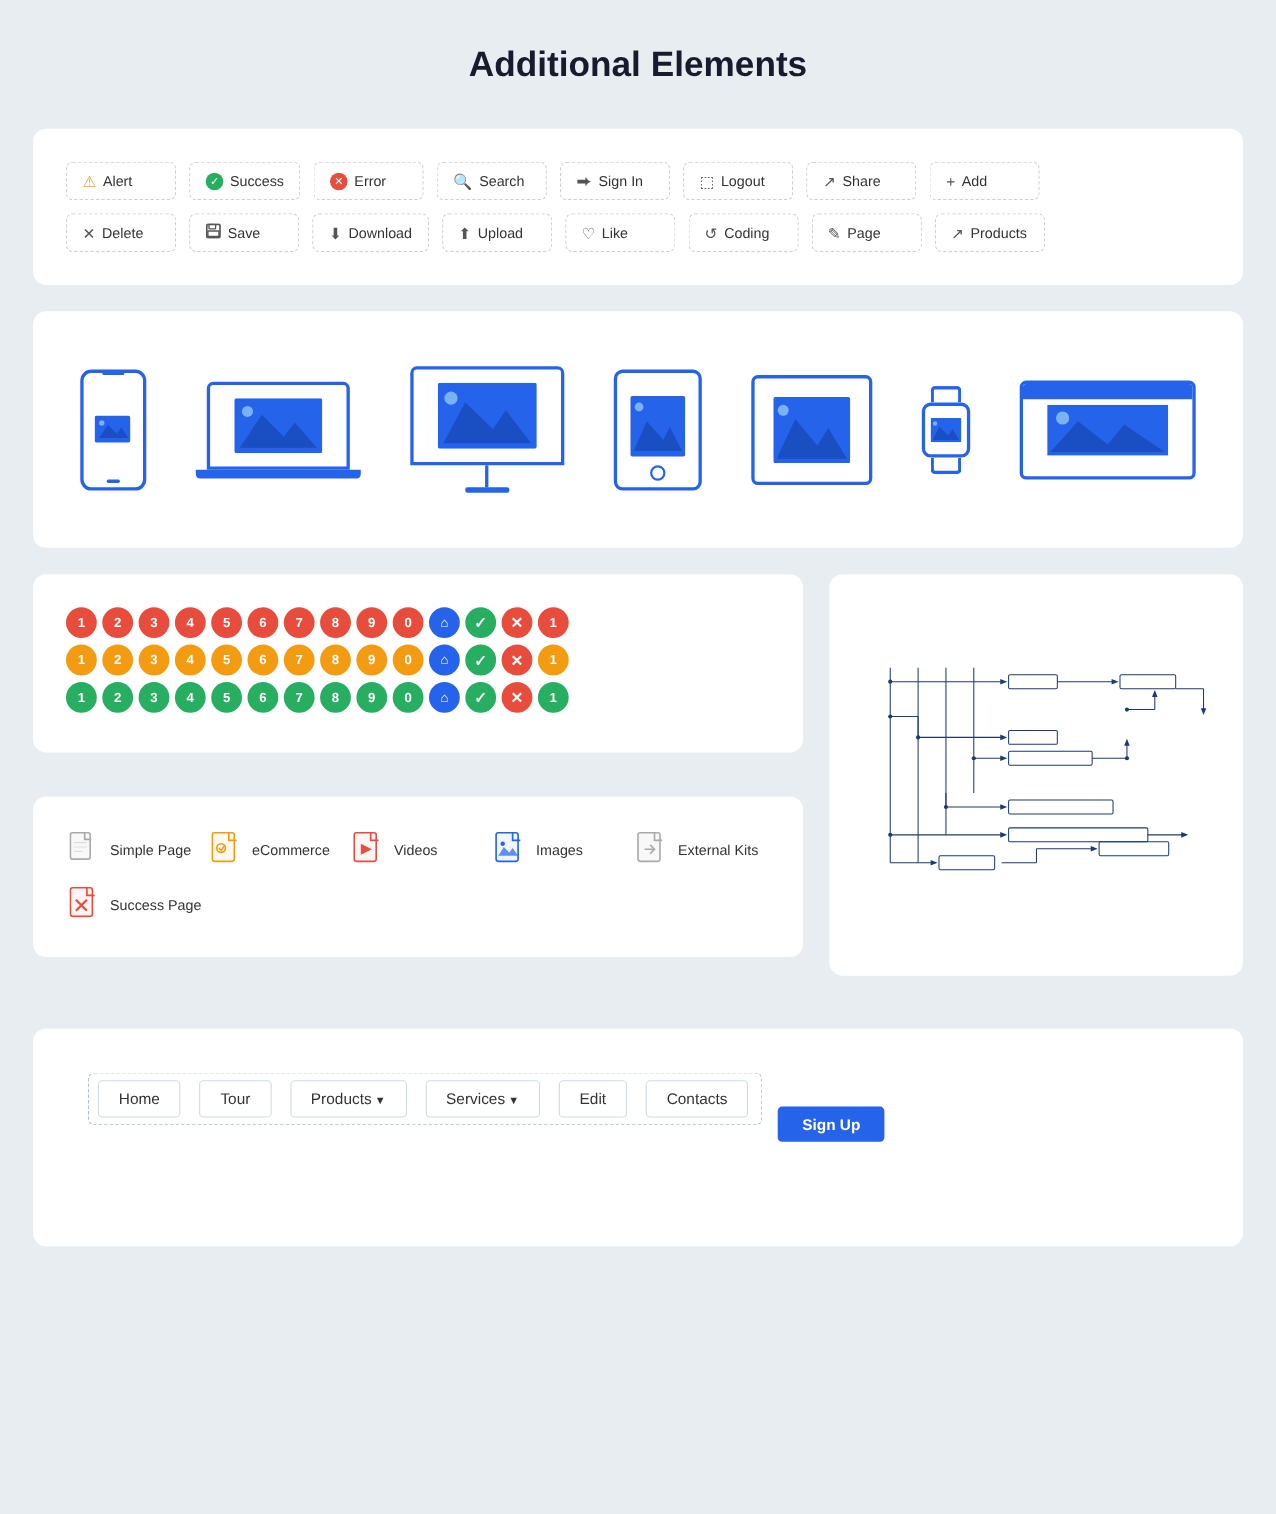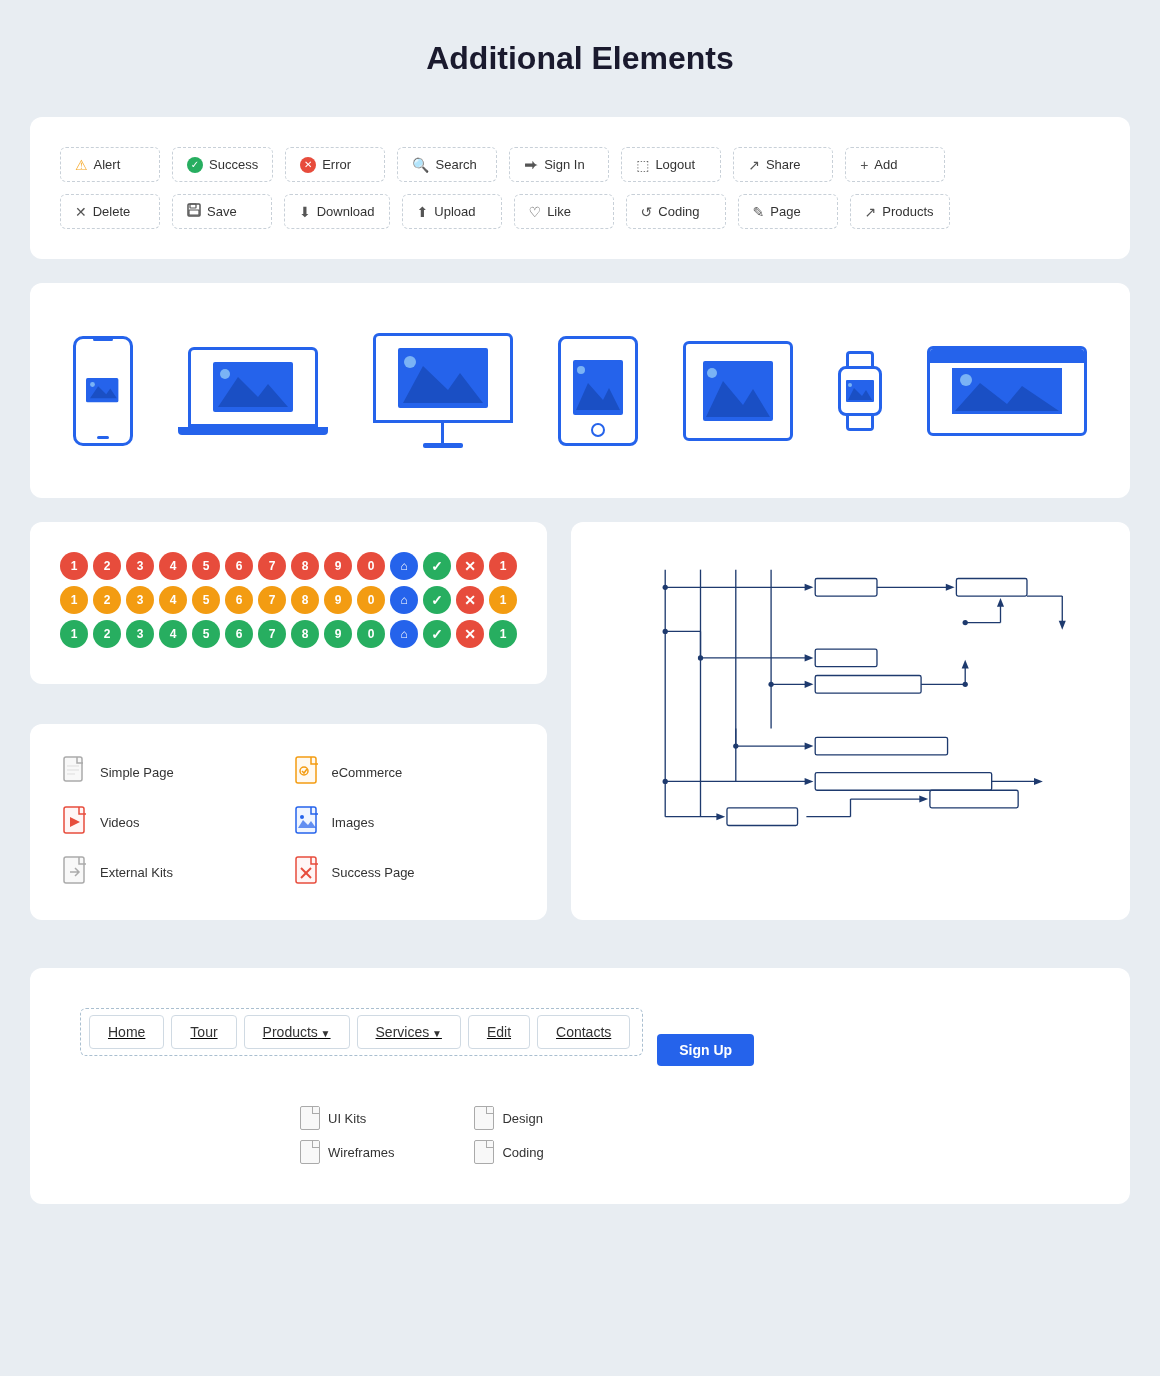--- a/index.html
+++ b/index.html
@@ -276,21 +276,21 @@
     .num-red { background: #e74c3c; }
     .num-orange { background: #f39c12; }
     .num-green { background: #27ae60; }
     .num-check { background: #27ae60; font-size: 14px; }
     .num-x { background: #e74c3c; font-size: 14px; }
     .num-home { background: #2563eb; font-size: 12px; }
 
     
     .file-types-grid {
       display: grid;
-      grid-template-columns: 1fr 1fr;
+      grid-template-columns: 1fr 1fr 1fr 1fr 1fr;
       gap: 14px 6px;
       padding: 10px;
     }
     .file-item {
       display: flex;
       align-items: center;
       gap: 8px;
       font-size: 13px;
       color: #333;
     }
@@ -318,27 +318,26 @@
       height: 300px;
     }
 
     
     .nav-card {
       margin-top: 24px;
     }
     .nav-bar {
       display: flex;
       align-items: center;
-      gap: 3px;
+      gap: 13px;
       border: 1.5px dashed #aabfd0;
       border-radius: 6px;
       padding: 6px 8px;
       width: fit-content;
-      margin-bottom: 36px;
-      text-decoration: underline;
+      margin-bottom: 46px;
     }
     .nav-item {
       padding: 8px 18px;
       border: 1.5px solid #d0dae3;
       border-radius: 4px;
       font-size: 14px;
       color: #333;
       cursor: pointer;
       background: #fff;
       margin-right: 4px;
@@ -796,40 +795,16 @@
             <button class="nav-item">Home</button>
             <button class="nav-item">Tour</button>
             <button class="nav-item dropdown">Products</button>
             <button class="nav-item dropdown">Services</button>
             <button class="nav-item">Edit</button>
             <button class="nav-item">Contacts</button>
           </div>
           <button class="nav-signup" style="margin-left: 14px;">Sign Up</button>
         </div>
 
-        <div class="dropdown-menus">
-
-          <div class="dropdown-menu">
-            <div class="dropdown-menu-item">
-              <div class="doc-icon"></div>
-              <span>UI Kits</span>
-            </div>
-            <div class="dropdown-menu-item">
-              <div class="doc-icon"></div>
-              <span>Wireframes</span>
-            </div>
-          </div>
-
-          <div class="dropdown-menu" style="margin-left: 40px;">
-            <div class="dropdown-menu-item">
-              <div class="doc-icon"></div>
-              <span>Design</span>
-            </div>
-            <div class="dropdown-menu-item">
-              <div class="doc-icon"></div>
-              <span>Coding</span>
-            </div>
-          </div>
-        </div>
       </div>
     </div>
   </div>
 </div>
 
 </body></html>

